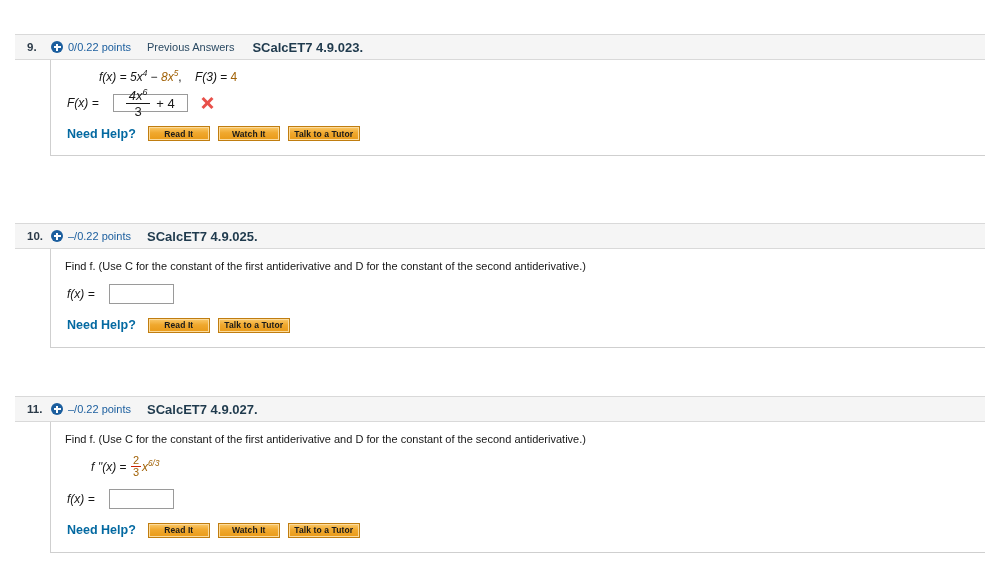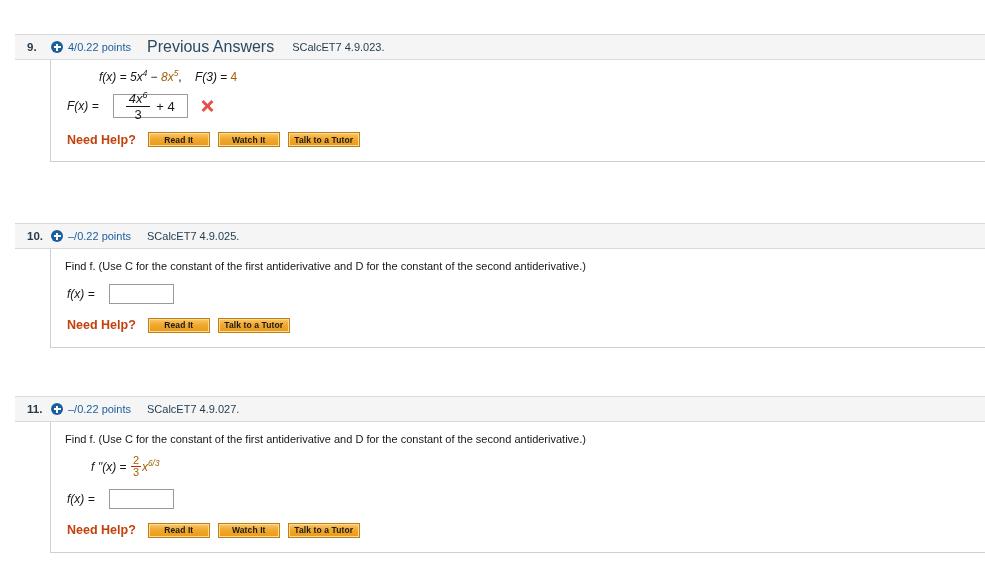--- a/index.html
+++ b/index.html
@@ -75,30 +75,30 @@
 
   .points {
     color: #1b5e9e;
     font-size: 11px;
     margin-right: 16px;
     white-space: nowrap;
   }
 
   .prev-answers {
     color: #2b4a63;
-    font-size: 16px;
+    font-size: 11px;
     margin-right: 18px;
     cursor: pointer;
     white-space: nowrap;
   }
 
   .book-ref {
     color: #1f3a4d;
-    font-size: 11px;
-    font-weight: normal;
+    font-size: 13px;
+    font-weight: bold;
     white-space: nowrap;
   }
 
   
   .prob-body {
     border-left: 1px solid #cfcfcf;
     border-bottom: 1px solid #cfcfcf;
     margin-left: 35px;
     padding: 10px 0 14px 10px;
     box-sizing: border-box;
@@ -147,21 +147,21 @@
     font-style: italic;
     color: #161616;
     margin-right: 14px;
     white-space: nowrap;
   }
 
   .answer-box-filled {
     border: 1px solid #9a9a9a;
     background: #ffffff;
     min-width: 62px;
-    height: 24px;
+    height: 18px;
     display: flex;
     align-items: center;
     justify-content: center;
     padding: 0 12px;
     box-sizing: border-box;
     font-size: 13px;
   }
 
   .bigfrac {
     display: inline-block;
@@ -205,21 +205,21 @@
   }
 
   
   .need-help {
     display: flex;
     align-items: center;
     margin: 14px 0 0 6px;
   }
 
   .need-help-label {
-    color: #c2410c;
+    color: #0369a1;
     font-size: 12.5px;
     font-weight: bold;
     margin-right: 12px;
     white-space: nowrap;
   }
 
   .help-btn {
     display: inline-flex;
     align-items: center;
     justify-content: center;
@@ -242,21 +242,21 @@
 </style>
 </head>
 <body>
 
 <div class="page">
 
   <div class="problem" style="top:34px;">
     <div class="prob-header">
       <span class="prob-num">9.</span>
       <span class="plus-icon"></span>
-      <span class="points">4/0.22 points</span>
+      <span class="points">0/0.22 points</span>
       <span class="prev-answers">Previous Answers</span>
       <span class="book-ref">SCalcET7 4.9.023.</span>
     </div>
     <div class="prob-body">
 
       <div class="eq-line">
         <span class="ital">f(x)</span>
         <span>=</span>
         <span class="ital"><span>5x</span><sup>4</sup></span>
         <span>−</span>

